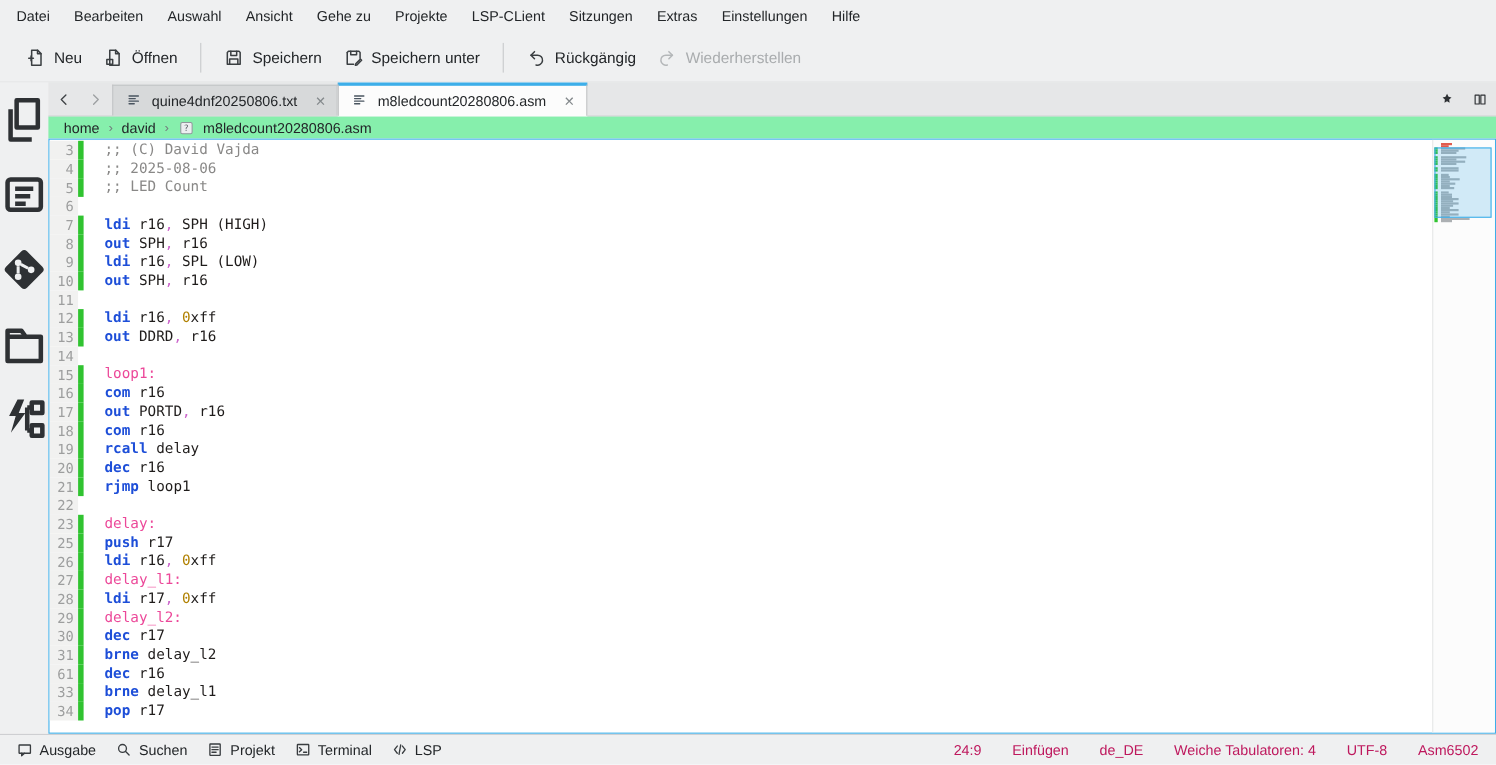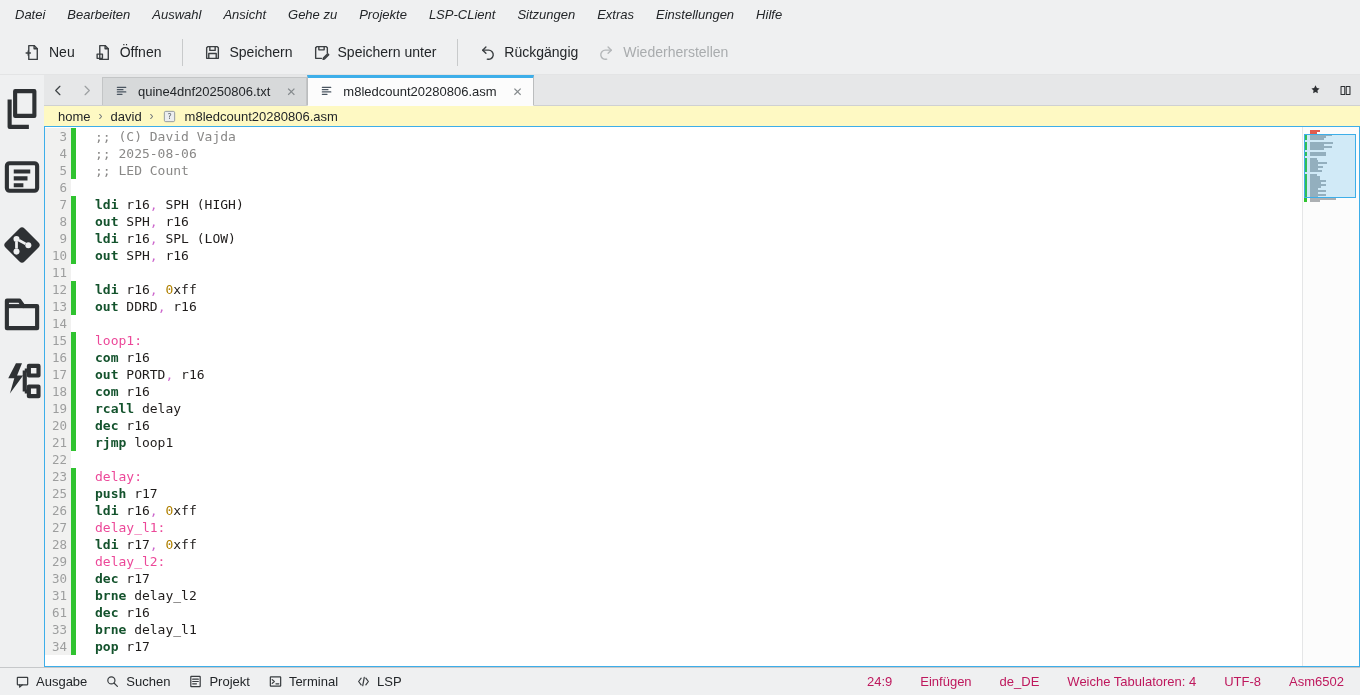--- a/index.html
+++ b/index.html
@@ -1,20 +1,20 @@
 <!DOCTYPE html>
 <html><head>
 <meta charset="utf-8">
 <style>
   * { box-sizing: border-box; margin: 0; padding: 0; }
   html,body { width:1360px; height:695px; overflow:hidden; }
   body { font-family:"Liberation Sans", sans-serif; font-size:13px; color:#232629; background:#eff0f1; }
 
   
-  .menubar { height:30px; display:flex; align-items:center; padding-left:4px; background:#eff0f1;font-style:italic; }
+  .menubar { height:30px; display:flex; align-items:center; padding-left:4px; background:#eff0f1; }
   .menu-item { padding:0 11px; line-height:30px; cursor:default; }
 
   
   .toolbar { height:45px; display:flex; align-items:center; padding-left:14px; background:#eff0f1; border-bottom:1px solid #e3e4e5; }
   .tb-btn { display:flex; align-items:center; gap:8px; padding:6px 10px; font-size:14px; background:none; border:none; color:#232629; font-family:inherit; }
   .tb-btn .icn { display:inline-flex; width:17px; height:17px; color:#3b3f42; }
   .tb-btn.disabled { color:#a9acae; }
   .tb-btn.disabled .icn { color:#b4b7b9; }
   .tb-sep { width:1px; height:27px; background:#c8cacb; margin:0 11px; }
   .icn svg { width:100%; height:100%; display:block; }
@@ -35,36 +35,36 @@
   .tab { display:flex; align-items:center; gap:8px; padding:0 10px 0 12px; cursor:default; }
   .tab .icn { width:15px; height:15px; color:#4a5560; }
   .tab-close { color:#84898c; font-size:12px; margin-left:8px; }
   .tab.inactive { background:#d7d9da; border:1px solid #c3c5c6; border-bottom:none; margin:2px 0 0 2px; }
   .tab.active { background:#fcfcfc; border:1px solid #bbbdbe; border-top:3px solid #3daee9; border-bottom:1px solid #fcfcfc; margin-bottom:-1px; }
   .tabbar-spacer { flex:1; }
   .tabbar-action { width:30px; display:flex; align-items:center; justify-content:center; }
   .tabbar-action .icn { width:13px; height:13px; color:#2e3134; }
 
   
-  .breadcrumb { height:20px; flex:none; background:#fef9c3; display:flex; align-items:center; padding-left:14px; gap:8px; }
+  .breadcrumb { height:20px; flex:none; background:#86efac; display:flex; align-items:center; padding-left:14px; gap:8px; }
   .crumb { color:#232629; }
   .crumb-sep { color:#73787c; font-size:12px; }
   .breadcrumb .icn { width:15px; height:15px; }
 
   
   .editor-wrap { flex:1; position:relative; border:1px solid #3daee9; background:#ffffff; overflow:hidden; }
   .code-area { position:absolute; inset:0 57px 0 0; padding-top:1px; }
   .code-row { display:flex; height:17px; line-height:17px; font-family:"DejaVu Sans Mono", monospace; font-size:13px; }
   .ln { width:26px; flex:none; text-align:right; padding-right:4px; background:#f1f1f0; color:#9d9e9e; font-size:12.5px; }
   .chbar { width:5px; flex:none; }
   .chbar.changed { background:#30c330; }
   .codeline { flex:1; padding-left:19px; white-space:pre; color:#1f1c1b; }
   .code-row.current .codeline { background:#f7f4e1; }
   .code-row.current .ln { color:#2c2c2c; }
-  .kw { font-weight:bold; color:#14532d; }
+  .kw { font-weight:bold; color:#1d4ed8; }
   .pl { color:#1f1c1b; }
   .cm { color:#898887; }
   .ch { color:#cc66cc; }
   .num { color:#b08000; }
   .lbl { color:#ec4899; }
   .cursor { display:inline-block; width:2px; height:13px; background:#000; vertical-align:-2px; }
 
   
   .minimap { position:absolute; top:0; right:0; bottom:0; width:57px; background:#fcfcfc; border-left:1px solid #e5e6e7; }
   .mm-content { position:relative; padding-top:3px; height:100%; }

